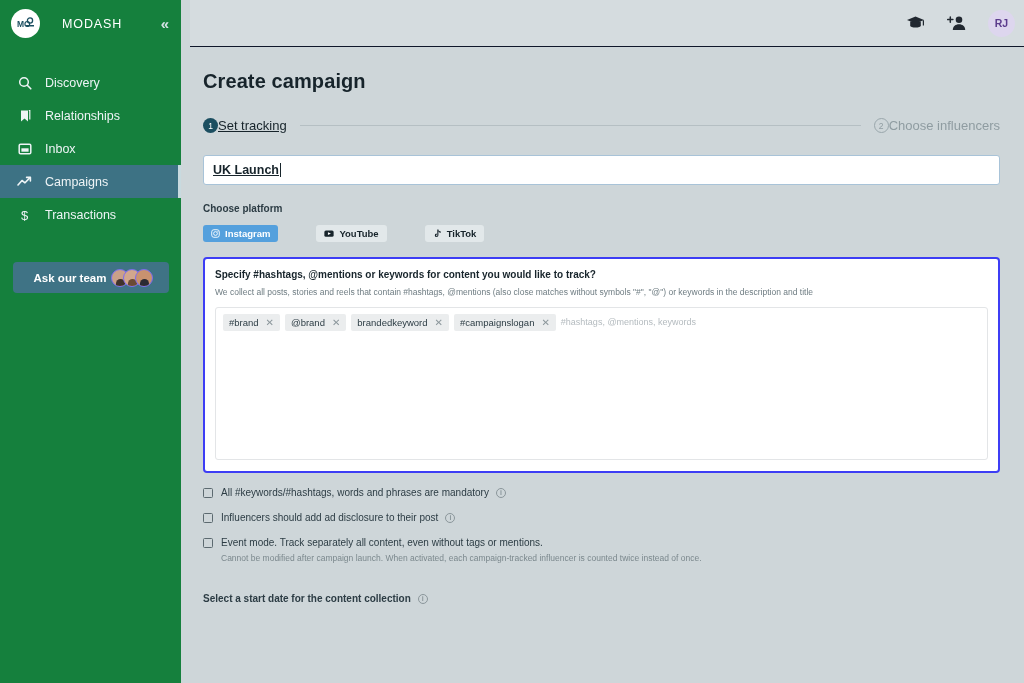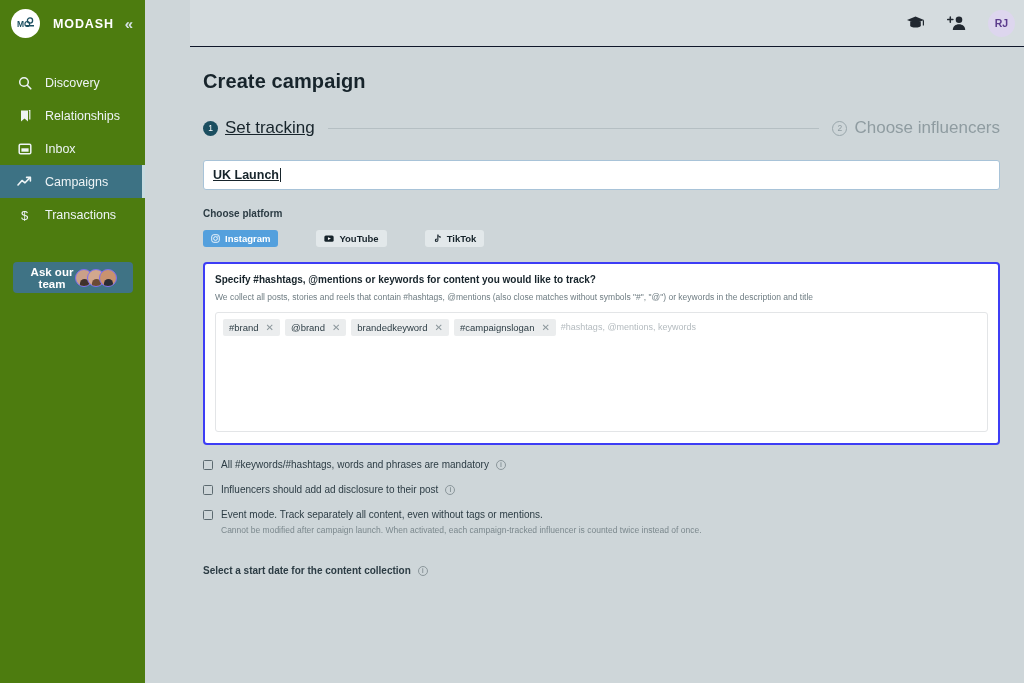--- a/index.html
+++ b/index.html
@@ -7,36 +7,36 @@
   body {
     font-family: "Liberation Sans", sans-serif;
     background: #ced6d9;
     overflow: hidden;
     position: relative;
   }
 
   
   #sidebar {
     position: absolute; left: 0; top: 0;
-    width: 145px; height: 683px;
-    background: #4d7c0f;
+    width: 181px; height: 683px;
+    background: #15803d;
     display: flex; flex-direction: column;
   }
   #brand-row {
     height: 47px; display: flex; align-items: center;
     padding: 0 12px 0 11px;
   }
   #logo-mark {
     width: 29px; height: 29px; border-radius: 50%;
     background: #ffffff; flex: 0 0 29px;
     display: flex; align-items: center; justify-content: center;
   }
   #brand-name {
-    color: #ffffff; font-size: 12.5px; font-weight: bold;
-    letter-spacing: .9px; margin-left: 13px; flex: 1;
+    color: #ffffff; font-size: 12.5px; font-weight: normal;
+    letter-spacing: .9px; margin-left: 22px; flex: 1;
   }
   #collapse-btn {
     color: #d6e2e6; font-size: 15px; font-weight: bold;
     cursor: pointer; line-height: 1;
   }
   #nav { margin-top: 19px; }
   .nav-item {
     height: 33px; display: flex; align-items: center;
     padding-left: 14px; cursor: pointer; position: relative;
   }
@@ -107,21 +107,21 @@
   
   #stepper { display: flex; align-items: center; margin-top: 25px; }
   .step { display: flex; align-items: center; }
   .step-num {
     width: 15px; height: 15px; border-radius: 50%;
     font-size: 8.5px; display: flex; align-items: center;
     justify-content: center; flex: 0 0 15px;
   }
   .step.done .step-num { background: #1b4e60; color: #ffffff; }
   .step.todo .step-num { border: 1px solid #9aa7ac; color: #8f9ca1; }
-  .step-label { font-size: 17px; margin-left: 7px; }
+  .step-label { font-size: 13px; }
   .step.done .step-label {
     color: #17242b; text-decoration: underline; cursor: pointer;
   }
   .step.todo .step-label { color: #8f9ca1; }
   #step-line { flex: 1; height: 1px; background: #b5bfc3; margin: 0 13px; }
 
   
   #campaign-name {
     margin-top: 22px; width: 100%; height: 30px;
     background: #ffffff; border: 1px solid #a8c3d8;
@@ -158,21 +158,21 @@
     padding: 10px 10px 11px 10px;
   }
   #tracking-q {
     font-size: 10px; font-weight: bold; color: #17242b;
   }
   #tracking-help {
     font-size: 8.5px; color: #6e7c82; margin-top: 7px;
   }
   #tag-box {
     margin-top: 10px; border: 1px solid #e3e5e7;
-    border-radius: 3px; height: 120px;
+    border-radius: 3px; height: 153px;
     padding: 6px 7px; display: flex;
     align-items: flex-start; flex-wrap: wrap;
   }
   .tag {
     height: 17px; background: #ebedee; border-radius: 2px;
     display: flex; align-items: center; padding: 0 6px;
     margin-right: 5px; font-size: 9.5px; color: #2c3c44;
   }
   .tag .tag-x {
     margin-left: 7px; color: #8b969b; font-size: 10px;

